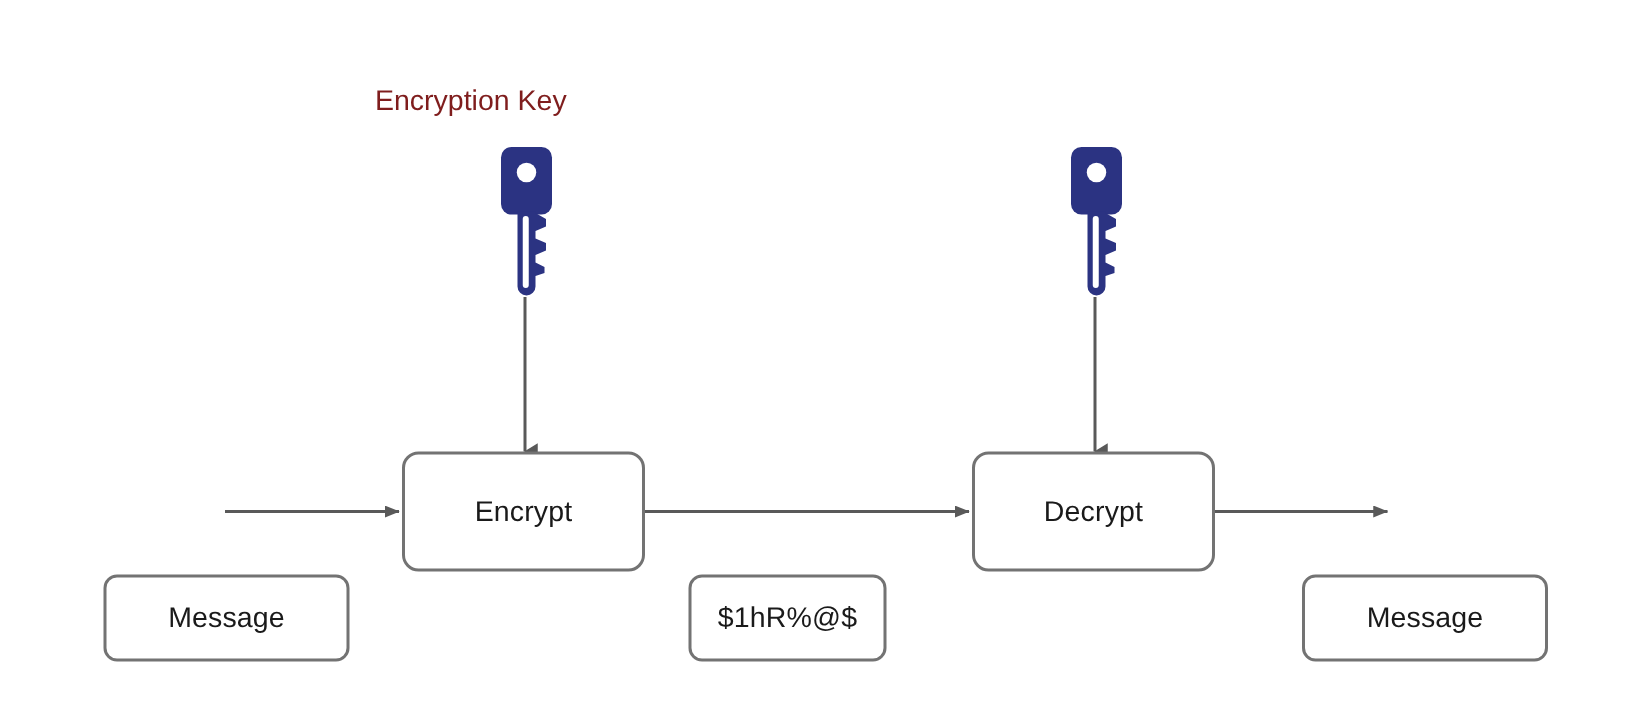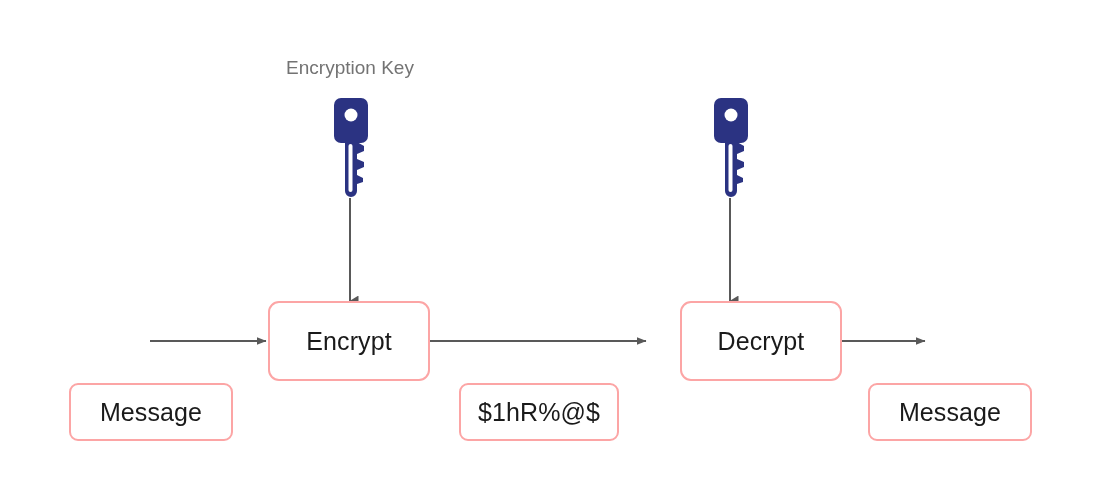--- a/index.html
+++ b/index.html
@@ -20,41 +20,40 @@
   #diagram-svg {
     position: absolute;
     left: 0;
     top: 0;
     width: 1100px;
     height: 484px;
   }
   .node-box {
     position: absolute;
     box-sizing: border-box;
-    border: 2px solid #fca5a5;
+    border: 2px solid #737373;
     border-radius: 9px;
     background: #ffffff;
     display: flex;
     align-items: center;
     justify-content: center;
     color: #1a1a1a;
-    font-size: 25px;
+    font-size: 19px;
     line-height: 1;
     letter-spacing: 0.1px;
   }
   .process-box {
     border-radius: 11px;
   }
   .key-label {
     position: absolute;
-    color: #737373;
+    color: #7f1d1d;
     font-size: 19px;
     line-height: 1;
     white-space: nowrap;
-    text-align: center;
   }
   .key-icon {
     position: absolute;
   }
 </style>
 </head>
 <body>
 
 <div id="canvas">
 
@@ -127,21 +126,21 @@
                L 25 44
                L 25 43
                Z"></path>
     </g>
     <circle cx="19" cy="17" r="6.5" fill="#ffffff"></circle>
     <rect x="16.5" y="46" width="4" height="48" rx="2" ry="2" fill="#ffffff"></rect>
   </svg>
 
   <div class="node-box process-box" style="left:268px; top:301px; width:162px; height:80px;">Encrypt</div>
 
-  <div class="node-box process-box" style="left:648px; top:301px; width:162px; height:80px;margin-left:32px;">Decrypt</div>
+  <div class="node-box process-box" style="left:648px; top:301px; width:162px; height:80px;">Decrypt</div>
 
   <div class="node-box" style="left:69px; top:383px; width:164px; height:58px;">Message</div>
 
-  <div class="node-box" style="left:459px; top:383px; width:160px; height:58px;">$1hR%@$</div>
+  <div class="node-box" style="left:459px; top:383px; width:132px; height:58px;">$1hR%@$</div>
 
   <div class="node-box" style="left:868px; top:383px; width:164px; height:58px;">Message</div>
 
 </div>
 
 </body></html>

